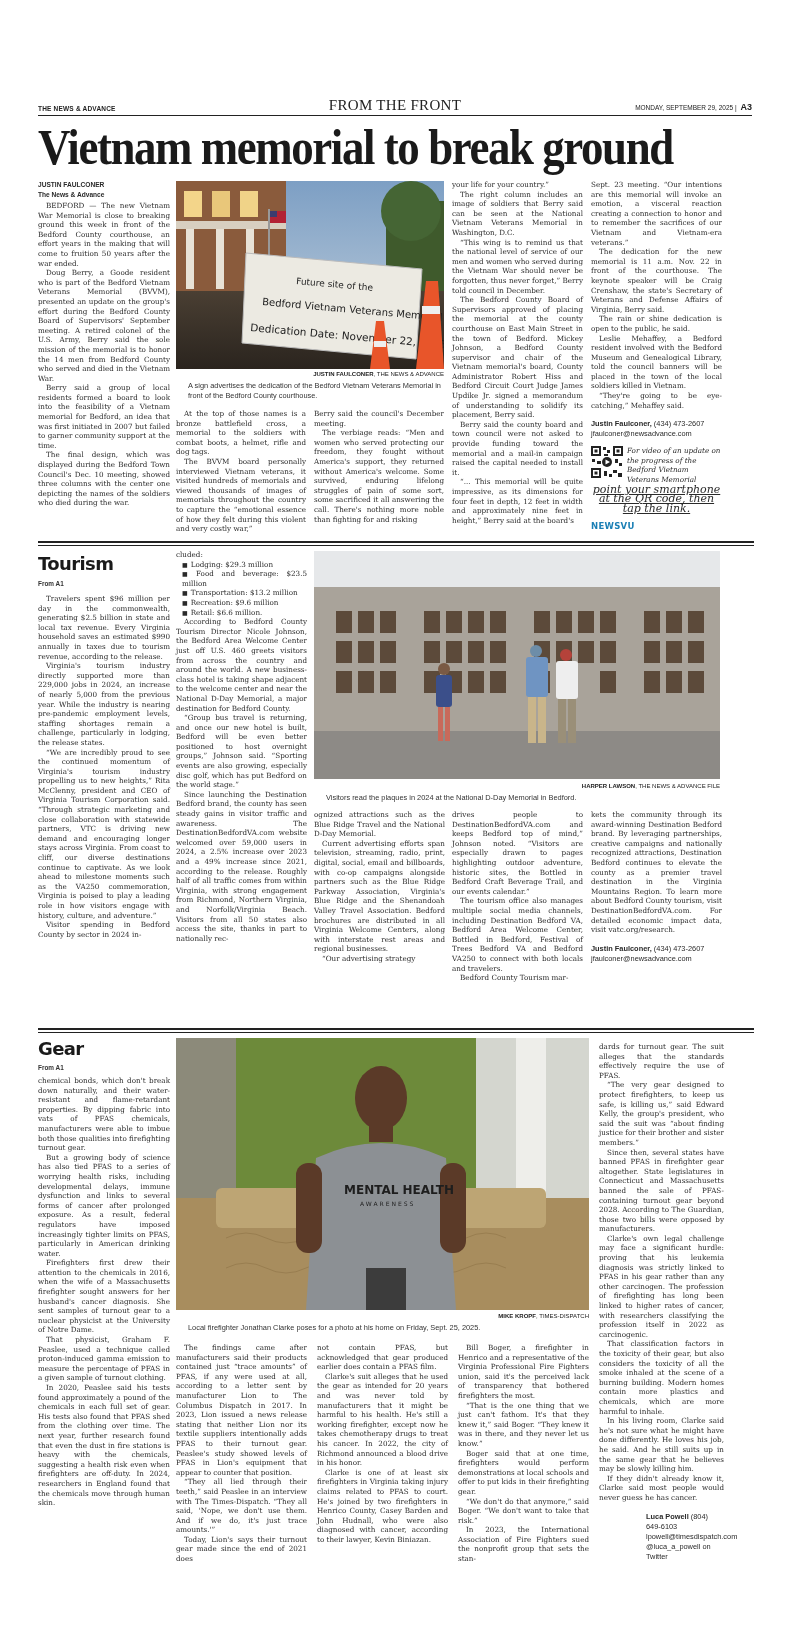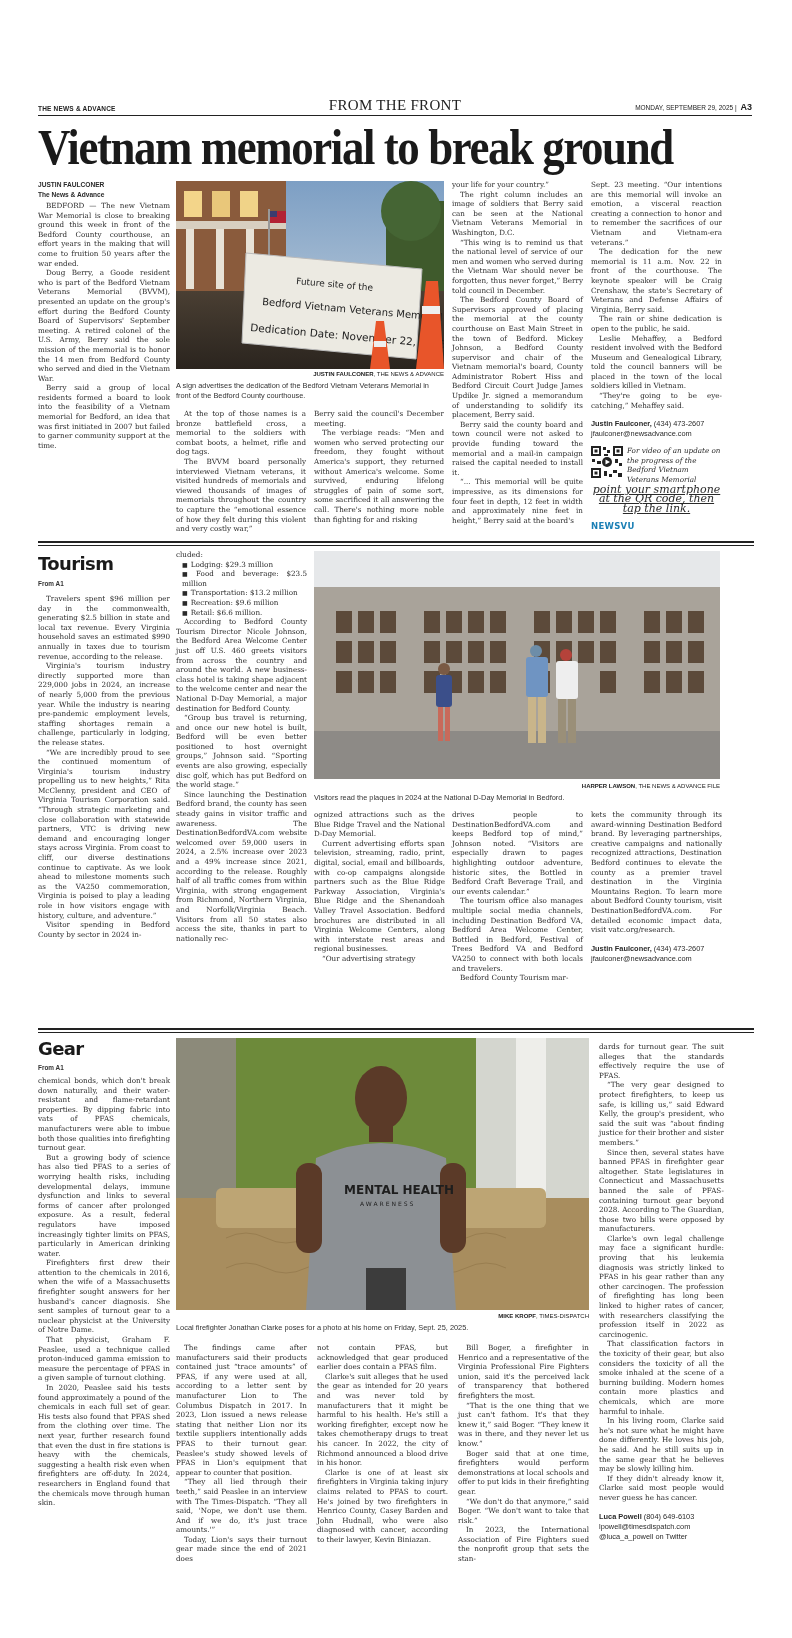--- a/index.html
+++ b/index.html
@@ -13,21 +13,21 @@
   .rh-right b { font-size: 9px; margin-left: 2px; }
   .headline { position: absolute; top: 119px; left: 38px; width: 716px; font-family: "Liberation Serif", serif; font-weight: bold; font-size: 51px; line-height: 56px; letter-spacing: -1.6px; transform: scaleX(0.88); transform-origin: left top; white-space: nowrap; color: #1a1a1a; }
   .col { position: absolute; font-family: "DejaVu Serif", serif; font-size: 7.2px; line-height: 9.6px; text-align: justify; color: #2a2a2a; hyphens: auto; }
   .col p { text-indent: 8px; }
   .col p.noind { text-indent: 0; }
   .byline-name { font-family: "Liberation Sans", sans-serif; font-weight: bold; font-size: 6.6px; line-height: 10px; }
   .byline-org { font-family: "Liberation Sans", sans-serif; font-weight: bold; font-size: 6.6px; line-height: 10px; margin-bottom: 1px; }
   .photo { position: absolute; overflow: hidden; }
   .credit { position: absolute; font-family: "Liberation Sans", sans-serif; font-size: 6px; text-align: right; color: #222; }
   .credit b { font-weight: bold; }
-  .caption { position: absolute; font-family: "Liberation Sans", sans-serif; font-size: 7.4px; line-height: 10px; color: #333; }
+  .caption { position: absolute; font-family: "Liberation Sans", sans-serif; font-size: 7.4px; line-height: 10px; color: #333; margin-left: 12px; }
   .rule-double { position: absolute; left: 38px; width: 716px; height: 5px; border-top: 2px solid #222; border-bottom: 1px solid #222; }
   .section-head { position: absolute; font-family: "DejaVu Sans", sans-serif; font-weight: bold; font-size: 18px; letter-spacing: -0.6px; color: #1a1a1a; }
   .from-a1 { position: absolute; font-family: "Liberation Sans", sans-serif; font-weight: bold; font-size: 6.4px; color: #333; }
   .contact { font-family: "Liberation Sans", sans-serif; font-size: 7.4px; line-height: 10px; text-align: left; text-indent: 0; }
   .contact b { font-weight: bold; }
   .qr-box { display: flex; gap: 4px; margin-top: 7px; }
   .qr { width: 32px; height: 32px; flex: none; position: relative; background: #fff; }
   .qr-text { font-family: "DejaVu Serif", serif; font-style: italic; font-size: 7.2px; line-height: 9.6px; text-align: left; }
   .qr-after { font-family: "DejaVu Serif", serif; font-style: italic; font-size: 11px; line-height: 9.6px; text-align: center; text-decoration: underline; }
   .newsvu { font-family: "DejaVu Sans", sans-serif; font-weight: bold; font-size: 8.5px; color: #1a7fb5; letter-spacing: 0.3px; margin-top: 9px; }
@@ -46,20 +46,21 @@
   </div>
 
   <h1 class="headline">Vietnam memorial to break ground</h1>
 
   <div class="col" style="left:38px; top:180px; width:132px;">
     <div class="byline-name">JUSTIN FAULCONER</div>
     <div class="byline-org">The News &amp; Advance</div>
     <p>BEDFORD — The new Vietnam War Memorial is close to breaking ground this week in front of the Bedford County courthouse, an effort years in the making that will come to fruition 50 years after the war ended.</p>
     <p>Doug Berry, a Goode resident who is part of the Bedford Vietnam Veterans Memorial (BVVM), presented an update on the group's effort during the Bedford County Board of Supervisors' September meeting. A retired colonel of the U.S. Army, Berry said the sole mission of the memorial is to honor the 14 men from Bedford County who served and died in the Vietnam War.</p>
     <p>Berry said a group of local residents formed a board to look into the feasibility of a Vietnam memorial for Bedford, an idea that was first initiated in 2007 but failed to garner community support at the time.</p>
+    <p>The final design, which was displayed during the Bedford Town Council's Dec. 10 meeting, showed three columns with the center one depicting the names of the soldiers who died during the war.</p>
   </div>
 
   <div class="photo" style="left:176px; top:181px; width:268px; height:188px;">
     <svg width="268" height="188" viewBox="0 0 268 188">
       <defs>
         <linearGradient id="sky1" x1="0" y1="0" x2="0" y2="1">
             <stop offset="0" stop-color="#7d9fc4"></stop>
             <stop offset="1" stop-color="#c6d3de"></stop>
           </linearGradient>
         <linearGradient id="ground1" x1="0" y1="0" x2="0" y2="1">
@@ -318,20 +319,20 @@
     <p>In 2023, the International Association of Fire Fighters sued the nonprofit group that sets the stan-</p>
   </div>
   <div class="col" style="left:599px; top:1042px; width:125px;">
     <p class="noind">dards for turnout gear. The suit alleges that the standards effectively require the use of PFAS.</p>
     <p>“The very gear designed to protect firefighters, to keep us safe, is killing us,” said Edward Kelly, the group's president, who said the suit was “about finding justice for their brother and sister members.”</p>
     <p>Since then, several states have banned PFAS in firefighter gear altogether. State legislatures in Connecticut and Massachusetts banned the sale of PFAS-containing turnout gear beyond 2028. According to The Guardian, those two bills were opposed by manufacturers.</p>
     <p>Clarke's own legal challenge may face a significant hurdle: proving that his leukemia diagnosis was strictly linked to PFAS in his gear rather than any other carcinogen. The profession of firefighting has long been linked to higher rates of cancer, with researchers classifying the profession itself in 2022 as carcinogenic.</p>
     <p>That classification factors in the toxicity of their gear, but also considers the toxicity of all the smoke inhaled at the scene of a burning building. Modern homes contain more plastics and chemicals, which are more harmful to inhale.</p>
     <p>In his living room, Clarke said he's not sure what he might have done differently. He loves his job, he said. And he still suits up in the same gear that he believes may be slowly killing him.</p>
     <p>If they didn't already know it, Clarke said most people would never guess he has cancer.</p>
-    <div class="contact" style="margin-top:9px;">
+    <div class="contact" style="margin-top:9px;margin-left:47px;">
       <b>Luca Powell</b> <span>(804) 649-6103</span><br>
       <span>lpowell@timesdispatch.com</span><br>
       <span>@luca_a_powell on Twitter</span>
     </div>
   </div>
 
 </div>
 
 </body></html>

